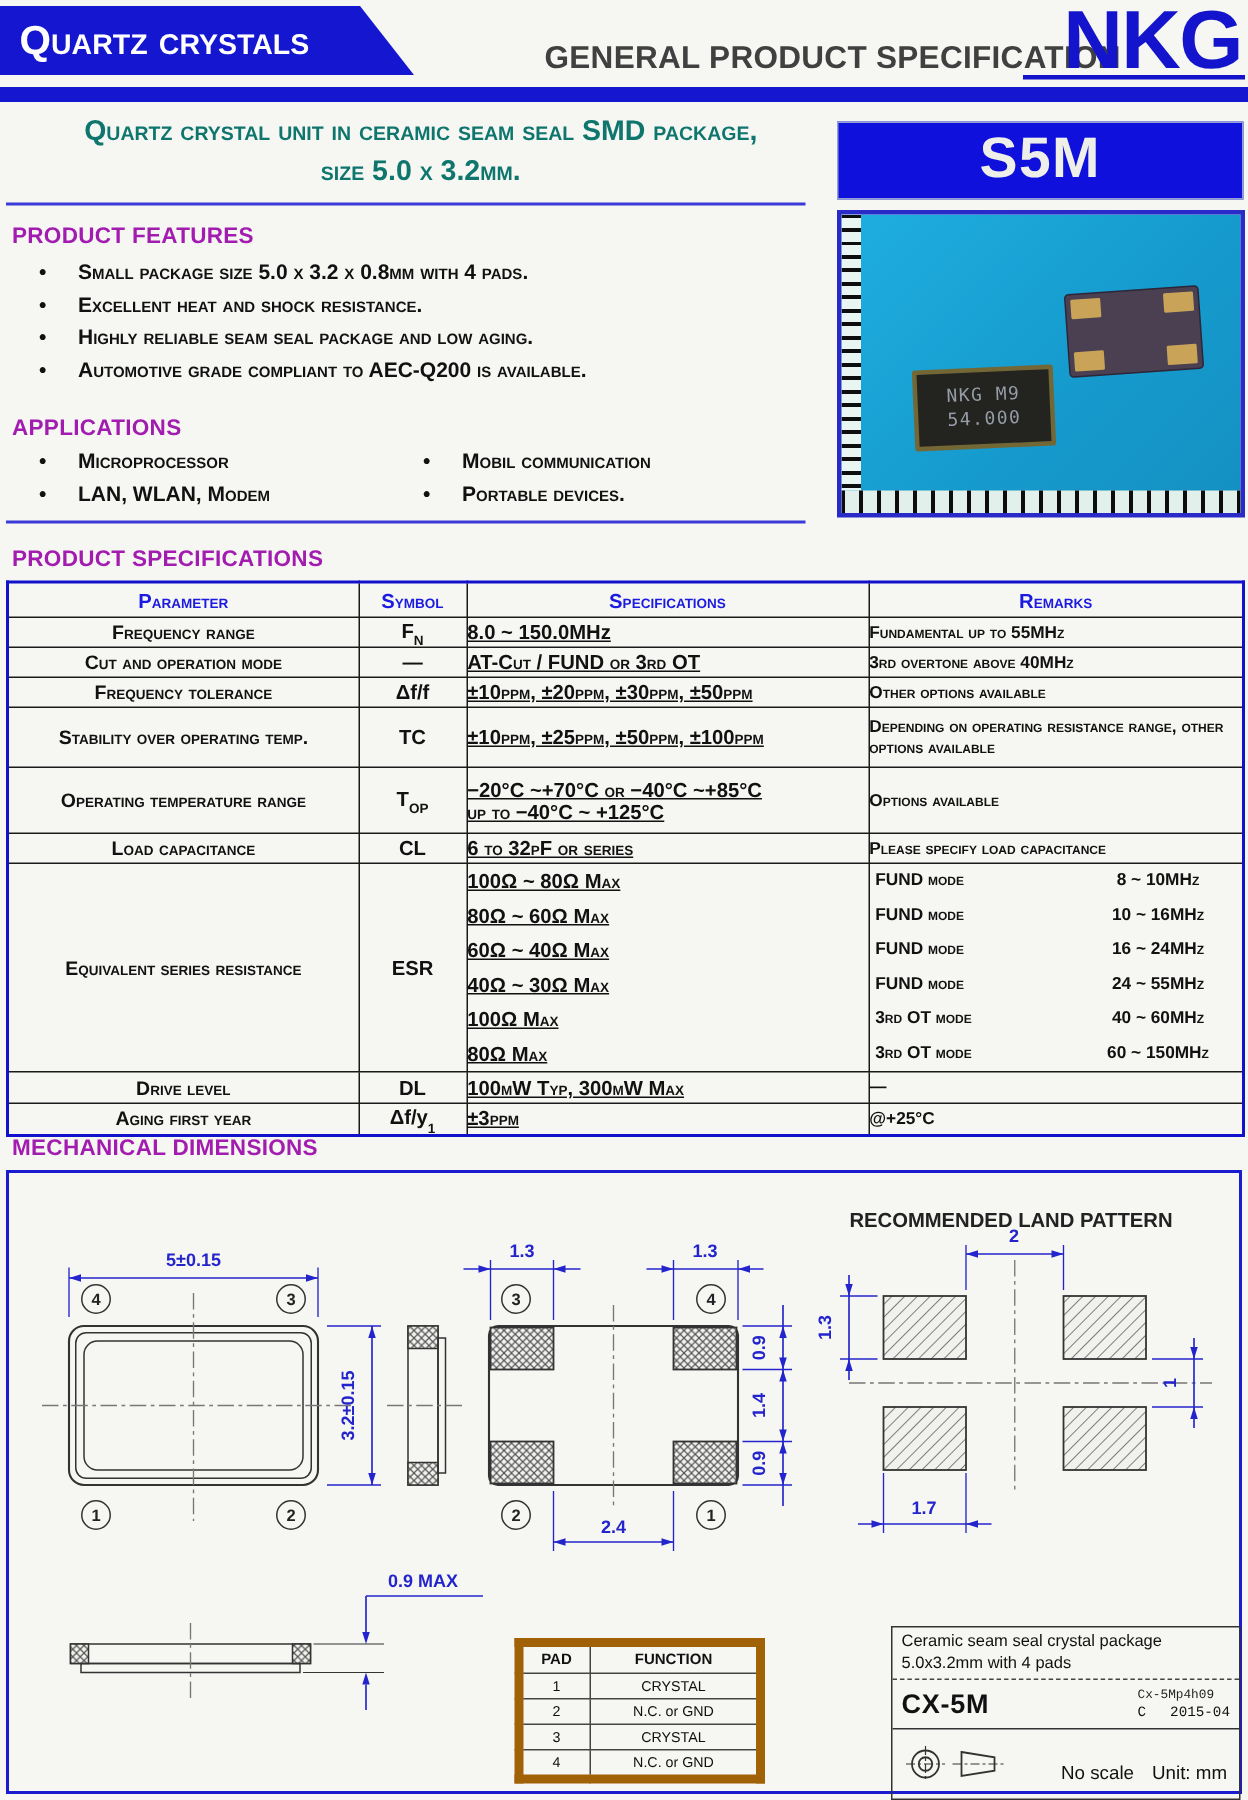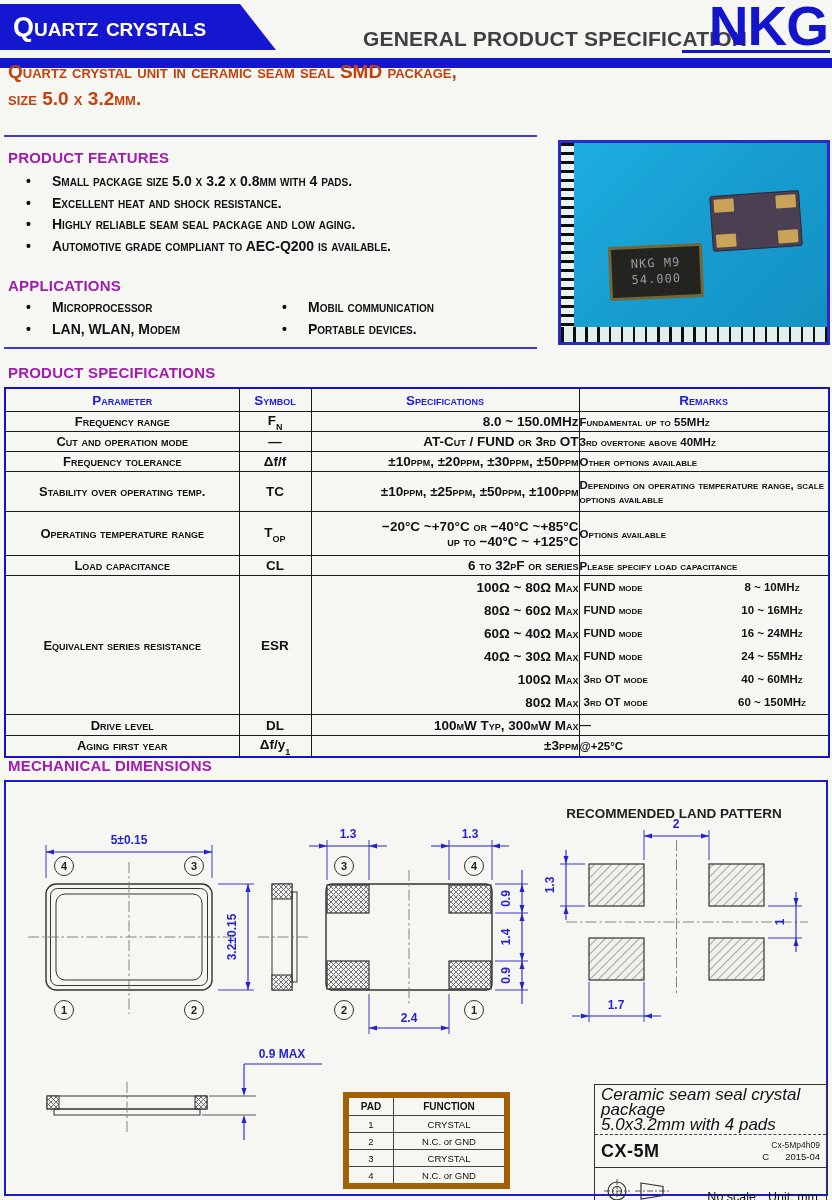--- a/index.html
+++ b/index.html
@@ -8,22 +8,22 @@
   .sc{font-variant:small-caps;}
   
   .banner{position:absolute;top:4px;left:0;width:280px;height:46px;background:#1517d0;
           clip-path:polygon(0 0,240px 0,276px 100%,0 100%);color:#fff;font-size:27px;
           font-weight:bold;line-height:46px;padding-left:13px;box-sizing:border-box;}
   .center-title{position:absolute;left:363px;top:27px;font-size:21px;font-weight:bold;color:#404040;letter-spacing:0.2px;}
   .logo{position:absolute;right:4px;top:-6px;font-size:55px;font-weight:bold;color:#1414cc;letter-spacing:-1px;}
   .logo-underline{position:absolute;right:2px;top:50px;width:148px;height:3px;background:#1414cc;}
   .blue-bar{position:absolute;left:0;top:58px;width:832px;height:10px;background:#1517d0;}
   
-  .doc-title{position:absolute;left:8px;top:58px;width:545px;font-size:19px;font-weight:bold;
-             line-height:27px;color:#c2410c;}
+  .doc-title{position:absolute;left:8px;top:74px;width:545px;font-size:19px;font-weight:bold;
+             line-height:27px;color:#0f766e;text-align:center;}
   .rule{position:absolute;left:4px;height:2px;background:#3a3ad8;}
   .rule1{top:135px;width:533px;}
   .rule2{top:347px;width:533px;}
   .model-box{position:absolute;left:558px;top:81px;width:271px;height:52px;background:#0f10dc;
              border:1.5px solid #93a0d2;box-sizing:border-box;color:#efefea;font-size:38px;
              font-weight:bold;text-align:center;line-height:48px;letter-spacing:1px;}
   .photo{position:absolute;left:558px;top:140px;width:272px;height:205px;border:3px solid #2a2ac8;
          background:linear-gradient(135deg,#1faee0 0%,#169bce 55%,#1490c2 100%);box-sizing:border-box;overflow:hidden;}
   .ruler-left{position:absolute;left:0;top:0;width:13px;height:184px;background:#e9f5f2;
       background-image:repeating-linear-gradient(to bottom,#0d0d0d 0 2.5px,transparent 2.5px 9px);}
@@ -47,21 +47,21 @@
   ul.blist li{display:flex;}
   ul.blist .blt{width:26px;flex:0 0 26px;}
   
   table.spec{position:absolute;left:4px;top:387px;width:824px;border-collapse:collapse;
              border:2px solid #1212cc;table-layout:fixed;}
   table.spec th,table.spec td{border:1px solid #1a1a1a;padding:0;vertical-align:middle;}
   table.spec th{height:22px;font-size:13.5px;color:#1a1ae0;font-weight:bold;text-align:center;}
   td.c-param{font-size:13px;font-weight:bold;padding-left:4px;text-align:center;}
   td.c-sym{text-align:center;font-size:13.5px;font-weight:bold;}
   td.c-sym sub{font-size:9px;position:relative;bottom:-2px;}
-  td.c-spec{text-align:right;font-size:13.5px;font-weight:bold;}
+  td.c-spec{text-align:left;font-size:13.5px;font-weight:bold;text-decoration:underline;}
   td.c-rem{font-size:11.5px;font-weight:bold;padding-left:4px;line-height:14px;}
   .b15{font-size:15px;}
   .h20{height:20px;} .h42{height:40px;} .h46{height:44px;} .h21{height:21px;} .hesr{height:138px;}
   .esr-specs div{line-height:23px;}
   .esr-rem .esr-line{display:flex;line-height:23px;padding:0 10px 0 4px;}
   .esr-rem .m{flex:1;text-align:left;}
   .esr-rem .r{width:92px;text-align:center;}
   
   .mech-box{position:absolute;left:4px;top:780px;width:824px;height:416px;border:2.5px solid #1b1bd0;
             box-sizing:border-box;background:#f6f6f3;}
@@ -74,24 +74,24 @@
   .ar{fill:#2424cc;stroke:none;}
   .dimt{fill:#2424cc;font:bold 12px "Liberation Sans",sans-serif;text-anchor:middle;}
   .pint{font:bold 11px "Liberation Sans",sans-serif;fill:#222;text-anchor:middle;}
   .lt{fill:#222;font:bold 13.5px "Liberation Sans",sans-serif;text-anchor:middle;}
   table.padtbl{position:absolute;left:337px;top:310px;border-collapse:collapse;border:6px solid #a16207;background:transparent;}
   table.padtbl th,table.padtbl td{border:1.3px solid #444;text-align:center;padding:0;}
   table.padtbl th{font-size:10px;height:17px;}
   table.padtbl td{font-size:9.5px;height:16px;}
   .pt-c1{width:44px;} .pt-c2{width:110px;}
   .tblock{position:absolute;left:588px;top:302px;width:233px;border:1.6px solid #333;box-sizing:border-box;background:transparent;}
-  .tb-desc{padding:2px 6px;font-size:17px;line-height:15px;border-bottom:1.4px dashed #444;font-style:italic;}
+  .tb-desc{padding:2px 6px;font-size:11px;line-height:15px;border-bottom:1.4px dashed #444;}
   .tb-mid{display:flex;justify-content:space-between;align-items:center;padding:1px 6px;height:30px;}
   .tb-model{font-size:18px;font-weight:bold;letter-spacing:0.5px;}
-  .tb-meta{text-align:right;}
+  .tb-meta{font-family:Liberation Mono, monospace;}
   .tb-doc{font-size:8.5px;line-height:11px;color:#222;}
   .tb-rev{display:flex;gap:16px;justify-content:flex-end;font-size:9.5px;line-height:12px;}
   .tb-bot{border-top:1.6px solid #333;display:flex;align-items:flex-end;gap:12px;padding:10px 8px;font-size:12.5px;}
   .tb-bot .sp{flex:1;}
 </style>
 </head>
 <body>
 
 <div class="page">
 
@@ -102,20 +102,21 @@
     <div class="logo-underline"></div>
     <div class="blue-bar"></div>
   </div>
 
   <div class="doc-title sc">
     <span>Quartz crystal unit in ceramic seam seal SMD package,</span><br>
     <span>size 5.0 x 3.2mm.</span>
   </div>
   <div class="rule rule1"></div>
 
+  <div class="model-box">S5M</div>
 
   <div class="photo">
     <div class="ruler-left"></div>
     <div class="ruler-bottom"></div>
     <div class="comp1">
       <div class="pad pad-tl"></div>
       <div class="pad pad-tr"></div>
       <div class="pad pad-bl"></div>
       <div class="pad pad-br"></div>
     </div>
@@ -200,21 +201,21 @@
     <tr class="h20">
       <td class="c-param sc">Frequency tolerance</td>
       <td class="c-sym">Δf/f</td>
       <td class="c-spec sc">±10ppm, ±20ppm, ±30ppm, ±50ppm</td>
       <td class="c-rem sc">Other options available</td>
     </tr>
     <tr class="h42">
       <td class="c-param sc">Stability over operating temp.</td>
       <td class="c-sym">TC</td>
       <td class="c-spec sc">±10ppm, ±25ppm, ±50ppm, ±100ppm</td>
-      <td class="c-rem sc">Depending on operating  temperature range, scale options available</td>
+      <td class="c-rem sc">Depending on operating  resistance range, other options available</td>
     </tr>
     <tr class="h46">
       <td class="c-param sc">Operating temperature range</td>
       <td class="c-sym"><span>T</span><sub>OP</sub></td>
       <td class="c-spec sc">
         <div>−20°C ~+70°C  or  −40°C ~+85°C</div>
         <div>up to −40°C ~ +125°C</div>
       </td>
       <td class="c-rem sc">Options available</td>
     </tr>

